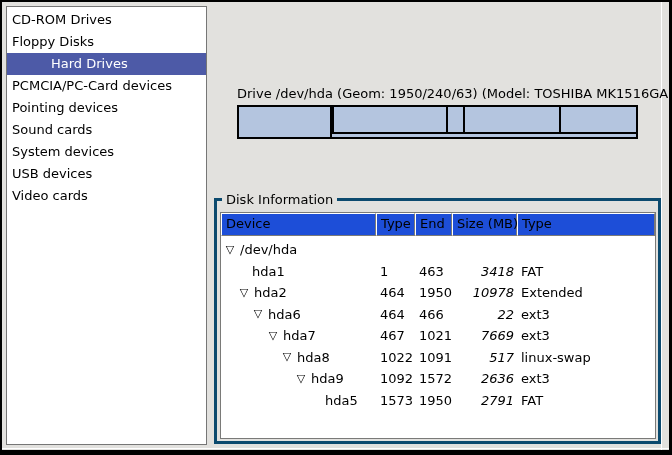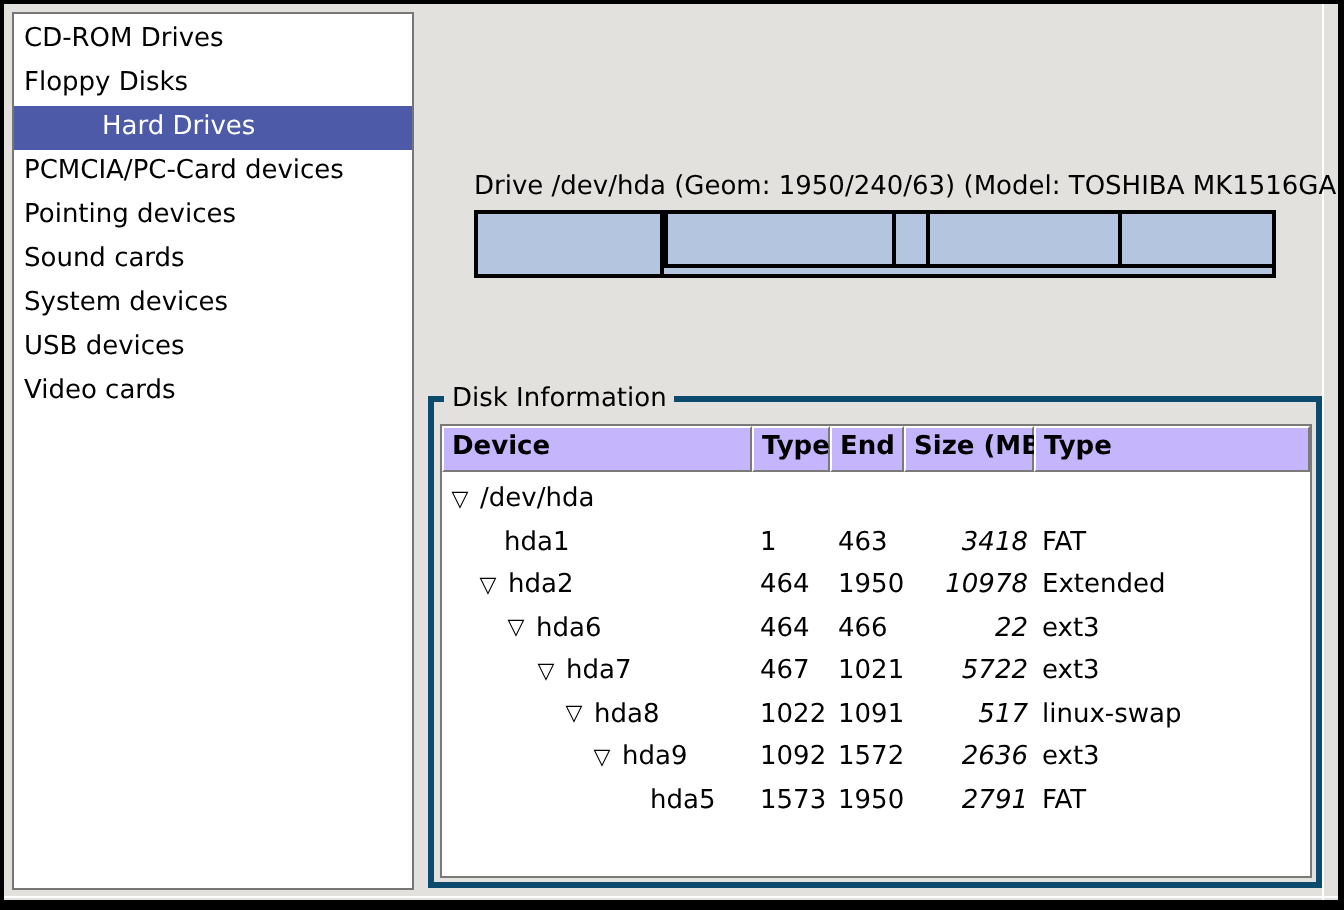--- a/index.html
+++ b/index.html
@@ -46,25 +46,24 @@
   .groupbox-label{
     position:absolute;top:-9px;left:5px;background:#e2e1de;padding:0 4px;line-height:16px;
   }
   .tableview{
     position:absolute;left:3px;top:11px;width:436px;height:227px;box-sizing:border-box;
     border:1px solid #7a7a78;background:#ffffff;overflow:hidden;
   }
   .thead{display:flex;height:23px;}
   .th{
     box-sizing:border-box;height:23px;line-height:20px;padding-left:4px;white-space:nowrap;
-    background:#c4b5fd;
+    background:#1d4ed8;
     border-top:1px solid #ffffff;border-left:1px solid #ffffff;
     border-right:1px solid #7a7a78;border-bottom:1px solid #7a7a78;
     cursor:default;
-    font-weight:bold;
   }
   .c-device{width:155px;}
   .c-start{width:39px;}
   .c-end{width:37px;}
   .c-size{width:65px;}
   .c-type{flex:1;}
   .tbody{padding-top:3px;}
   .tr{display:flex;height:21.5px;align-items:center;cursor:default;}
   .td{box-sizing:border-box;white-space:nowrap;overflow:hidden;}
   .td.c-start,.td.c-end,.td.c-type{padding-left:4px;}
@@ -171,21 +170,21 @@
           <div class="td c-type">ext3</div>
         </div>
 
         <div class="tr">
           <div class="td c-device ind-e">
             <span class="expander">▽</span>
             <span>hda7</span>
           </div>
           <div class="td c-start">467</div>
           <div class="td c-end">1021</div>
-          <div class="td c-size">5722</div>
+          <div class="td c-size">7669</div>
           <div class="td c-type">ext3</div>
         </div>
 
         <div class="tr">
           <div class="td c-device ind-f">
             <span class="expander">▽</span>
             <span>hda8</span>
           </div>
           <div class="td c-start">1022</div>
           <div class="td c-end">1091</div>

